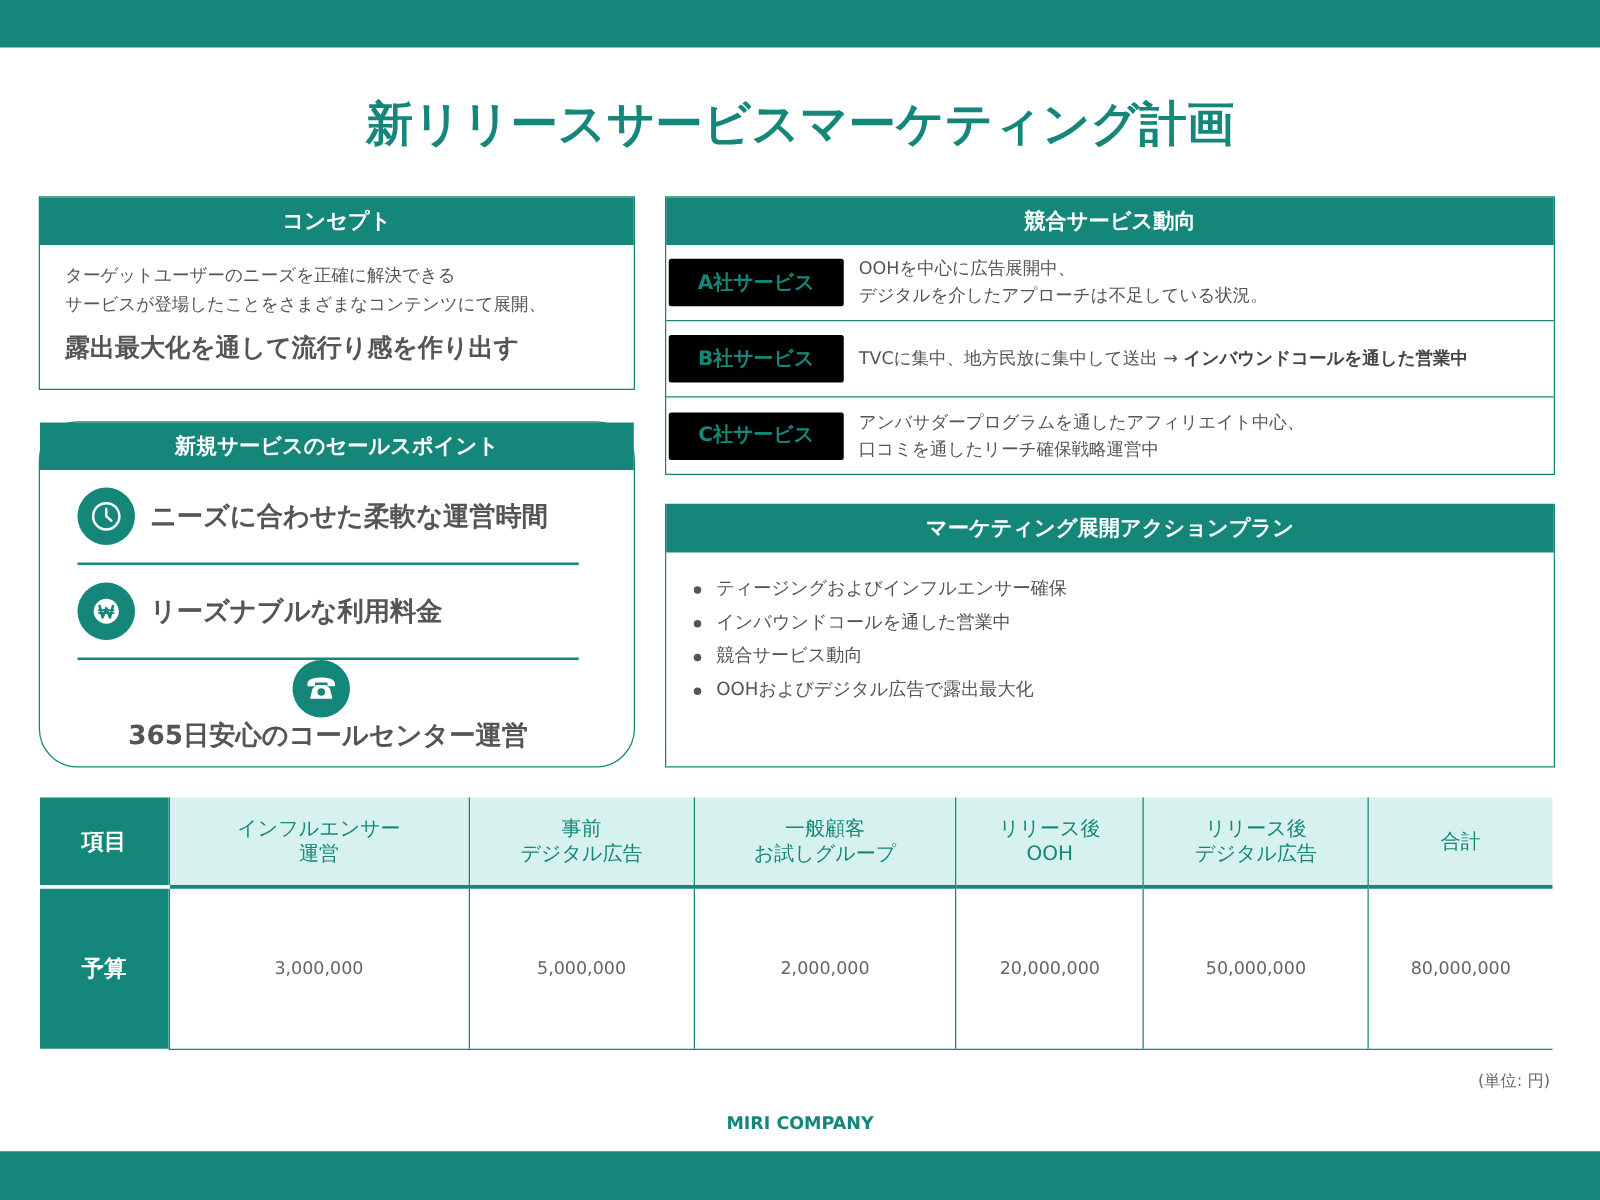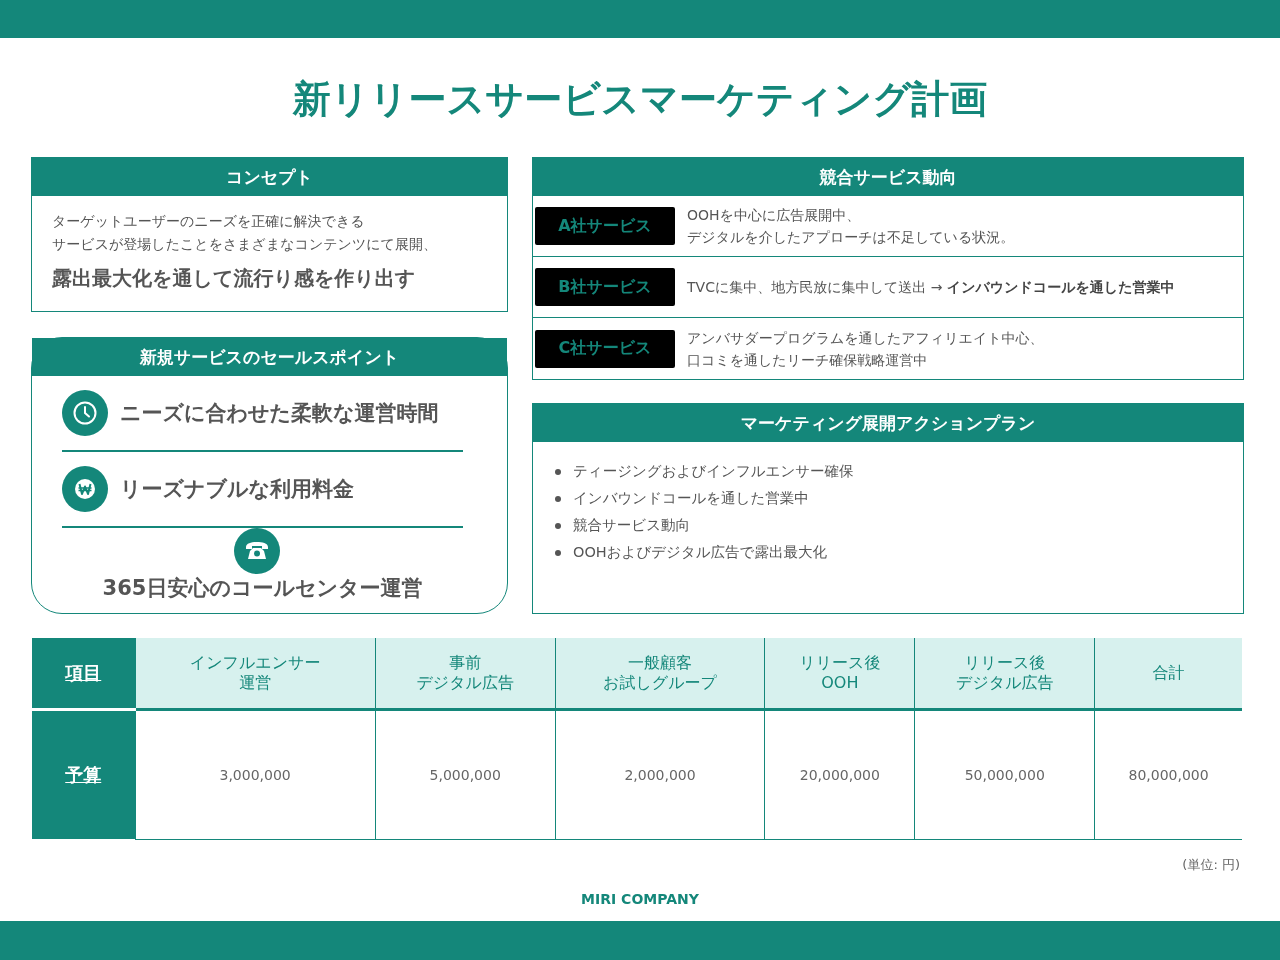--- a/index.html
+++ b/index.html
@@ -38,21 +38,21 @@
 
   
   #actionplan { left: 532px; top: 403px; width: 712px; height: 211px; }
   .ap-list { list-style: none; padding: 16px 0 0 22px; }
   .ap-list li { font-size: 14.5px; color: #555; line-height: 27px; display: flex; align-items: center; }
   .bullet { width: 6px; height: 6px; border-radius: 50%; background: #555; margin-right: 12px; flex-shrink: 0; }
 
   
   .budget { position: absolute; left: 32px; top: 638px; width: 1210px; border-collapse: collapse; }
   .budget th, .budget td { text-align: center; vertical-align: middle; }
-  .budget .rowhead { width: 103px; background: #14877a; color: #fff; font-weight: bold; font-size: 18px; text-decoration: underline; }
+  .budget .rowhead { width: 103px; background: #14877a; color: #fff; font-weight: bold; font-size: 18px; }
   .budget .colhead { background: #d7f1ee; color: #14877a; font-weight: normal; font-size: 16px; line-height: 20px; height: 71px; border-left: 1.5px solid #14877a; }
   .budget .hdr-row th { border-bottom: 3px solid #14877a; }
   .budget .hdr-row .rowhead { border-bottom: 3px solid #ffffff; }
   .budget .val { height: 130px; font-size: 14px; color: #666; border-left: 1.5px solid #14877a; border-bottom: 1.5px solid #14877a; background: #fff; }
 
   .unit-note { position: absolute; right: 40px; top: 856px; font-size: 13px; color: #666; }
   .company { position: absolute; left: 0; top: 891px; width: 1280px; text-align: center; font-size: 14px; font-weight: bold; color: #14877a; }
 </style>
 </head>
 <body>

